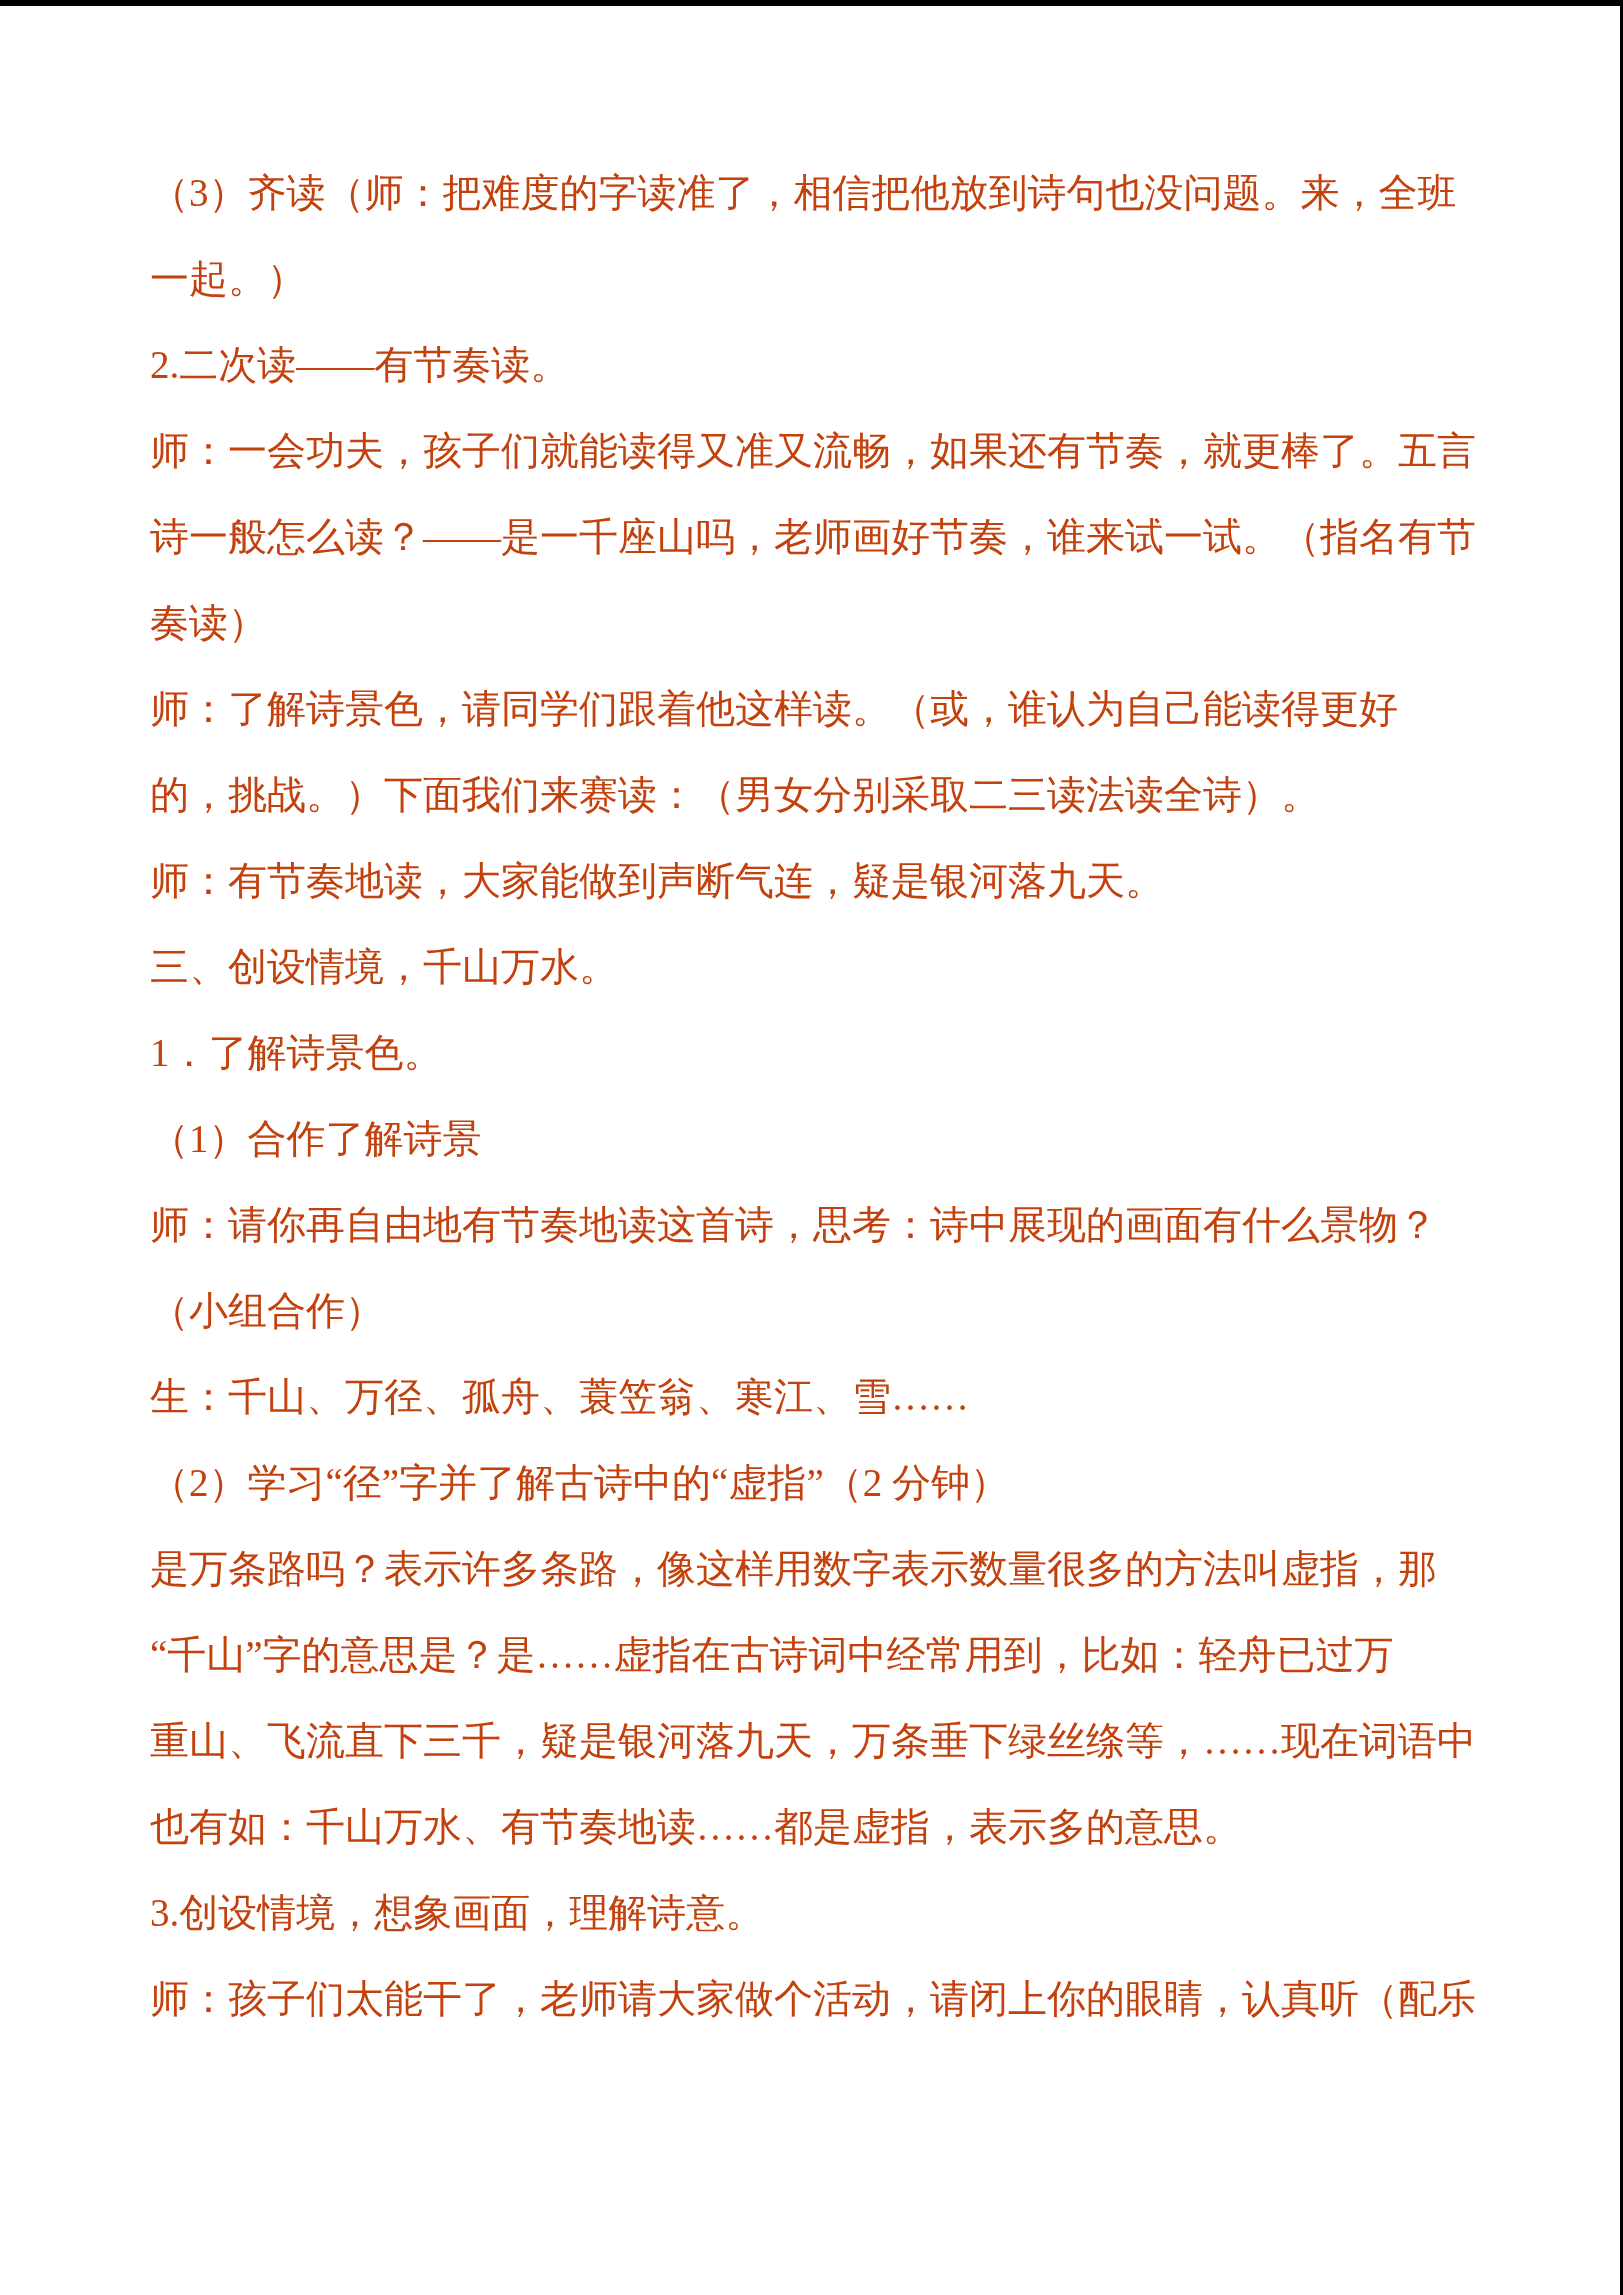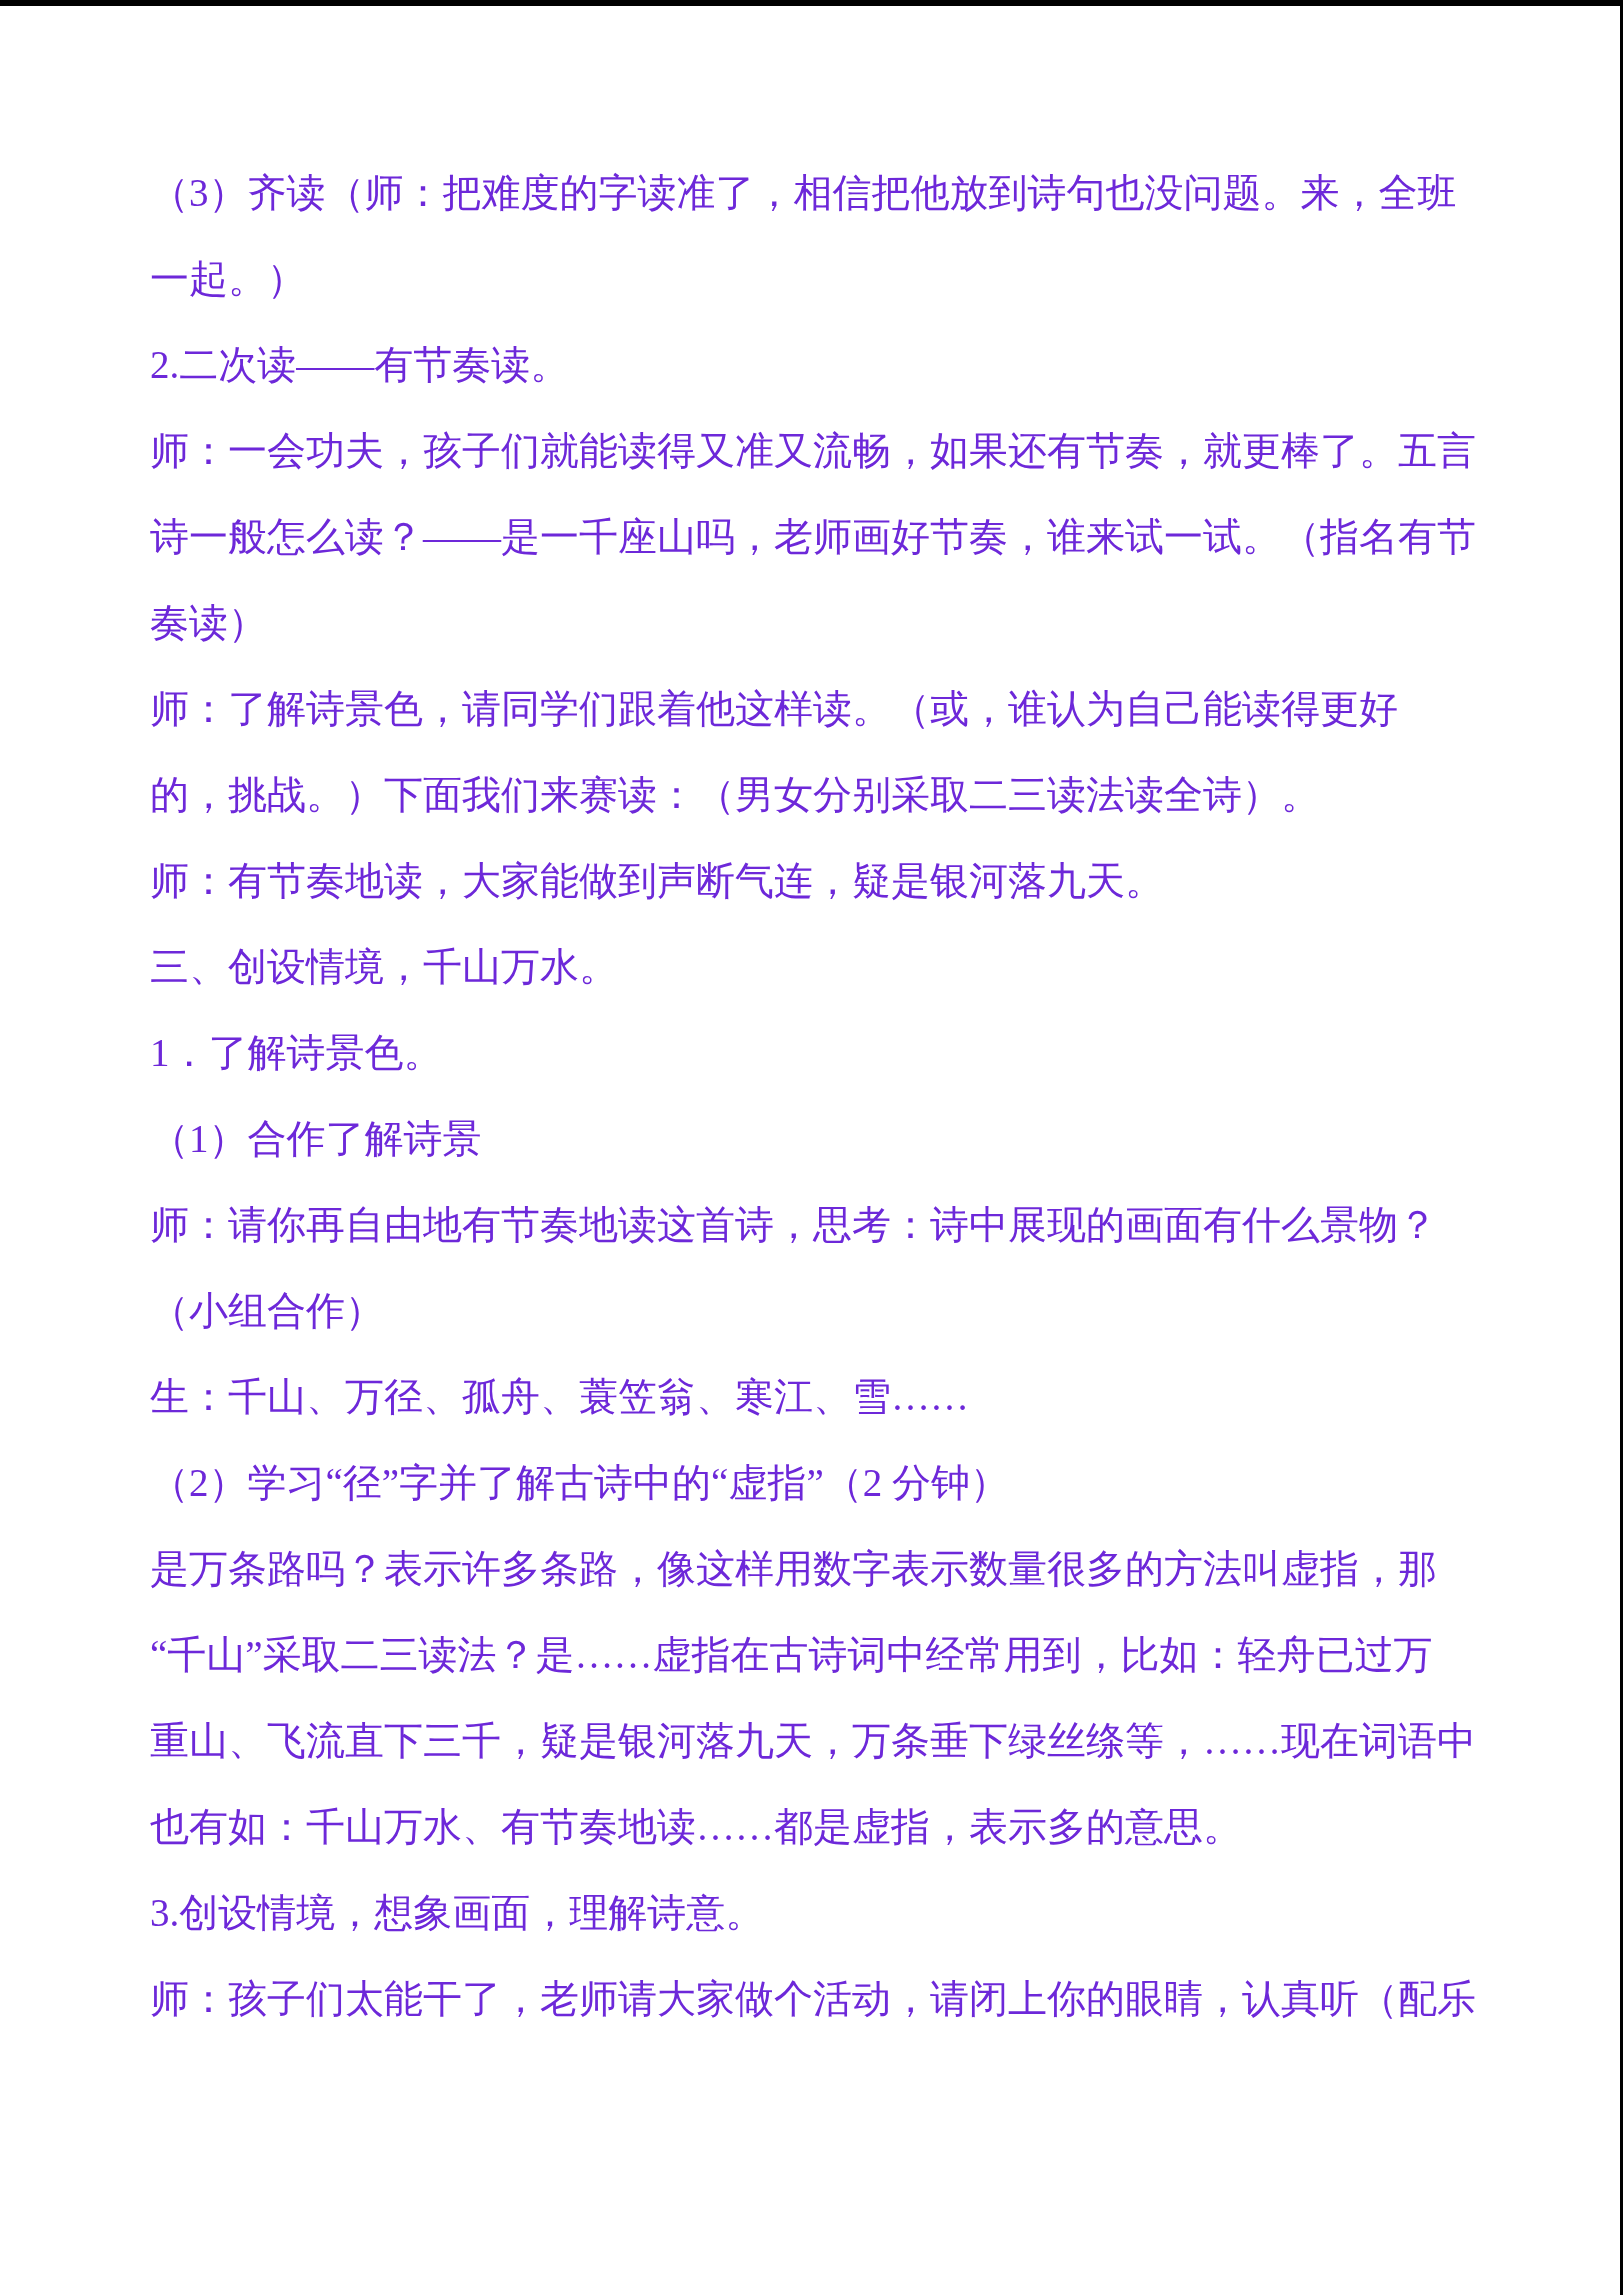--- a/index.html
+++ b/index.html
@@ -25,21 +25,21 @@
     position: absolute;
     top: 0; right: 0;
     width: 3.4px; height: 100%;
     background: #000000;
   }
   .doc-body {
     position: absolute;
     left: 150px;
     top: 150px;
     width: 1328px;
-    color: #6d28d9;
+    color: #c2410c;
     font-size: 39px;
     line-height: 86px;
     letter-spacing: 0px;
   }
   .text-line {
     white-space: nowrap;
     height: 86px;
   }
 </style>
 </head>
@@ -60,20 +60,20 @@
     <div class="text-line">的，挑战。）下面我们来赛读：（男女分别采取二三读法读全诗）。</div>
     <div class="text-line">师：有节奏地读，大家能做到声断气连，疑是银河落九天。</div>
     <div class="text-line">三、创设情境，千山万水。</div>
     <div class="text-line">1．了解诗景色。</div>
     <div class="text-line">（1）合作了解诗景</div>
     <div class="text-line">师：请你再自由地有节奏地读这首诗，思考：诗中展现的画面有什么景物？</div>
     <div class="text-line">（小组合作）</div>
     <div class="text-line">生：千山、万径、孤舟、蓑笠翁、寒江、雪……</div>
     <div class="text-line">（2）学习“径”字并了解古诗中的“虚指”（2 分钟）</div>
     <div class="text-line">是万条路吗？表示许多条路，像这样用数字表示数量很多的方法叫虚指，那</div>
-    <div class="text-line">“千山”采取二三读法？是……虚指在古诗词中经常用到，比如：轻舟已过万</div>
+    <div class="text-line">“千山”字的意思是？是……虚指在古诗词中经常用到，比如：轻舟已过万</div>
     <div class="text-line">重山、飞流直下三千，疑是银河落九天，万条垂下绿丝绦等，……现在词语中</div>
     <div class="text-line">也有如：千山万水、有节奏地读……都是虚指，表示多的意思。</div>
     <div class="text-line">3.创设情境，想象画面，理解诗意。</div>
     <div class="text-line">师：孩子们太能干了，老师请大家做个活动，请闭上你的眼睛，认真听（配乐</div>
   </div>
 </div>
 
 
 </body></html>

